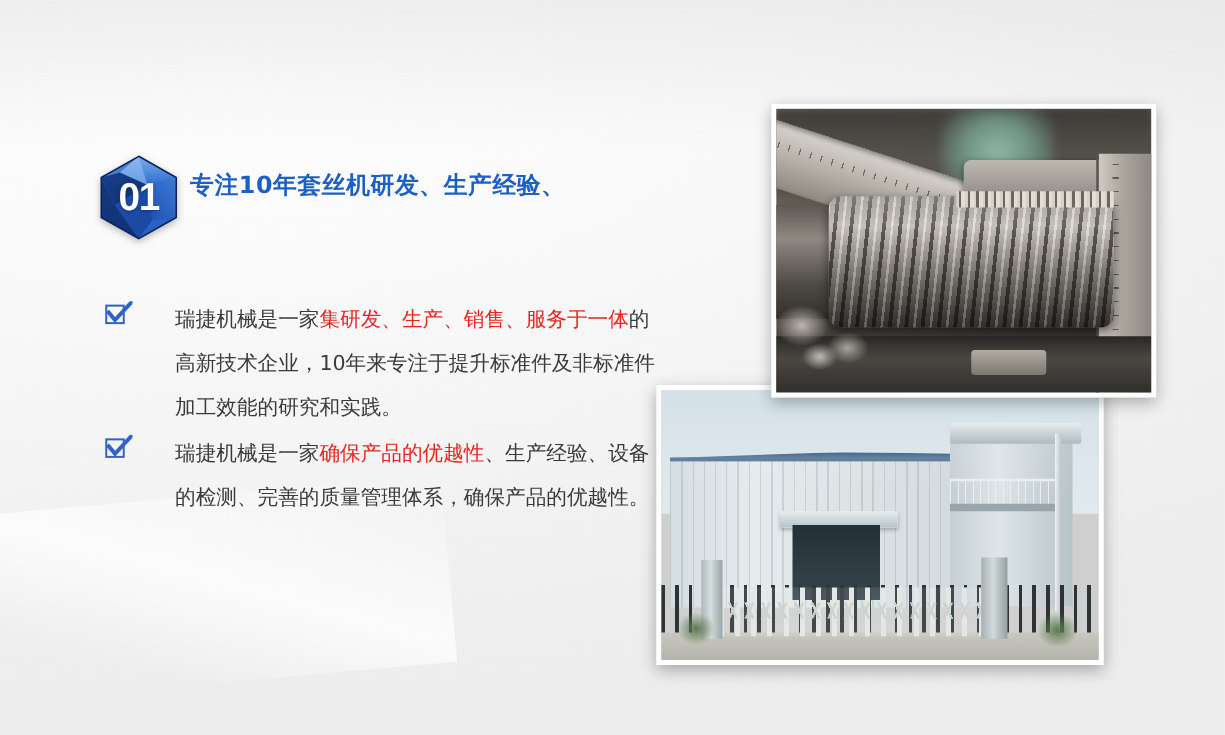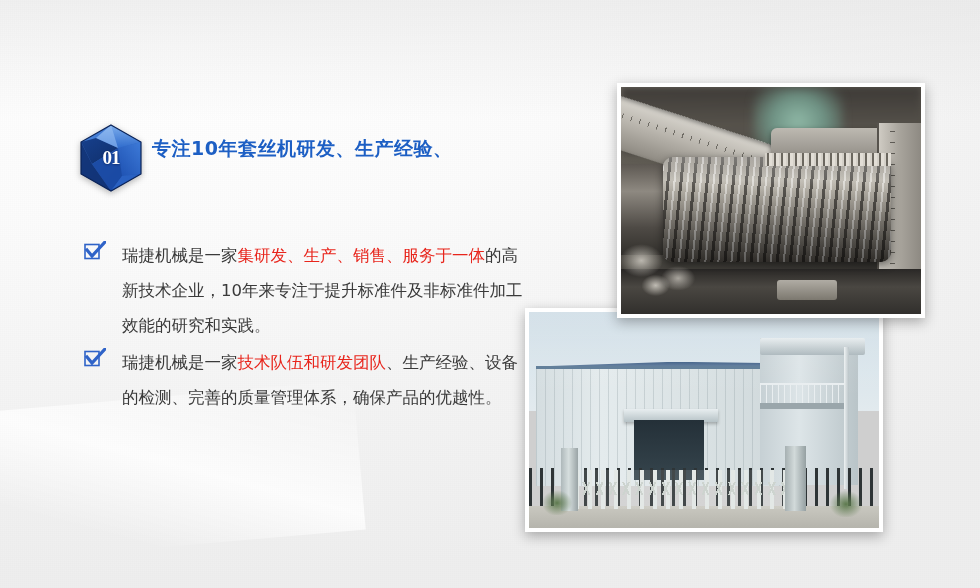--- a/index.html
+++ b/index.html
@@ -37,22 +37,22 @@
   #content{position:absolute;left:0;top:0;width:560px;height:588px;}
 
   #badge{
     position:absolute;left:78px;top:124px;width:66px;height:68px;
   }
   #badge svg{display:block;width:66px;height:68px;
     filter:drop-shadow(0 2px 3px rgba(0,0,0,.28));}
   #badge .num{
     position:absolute;left:0;top:0;width:66px;height:68px;
     display:flex;align-items:center;justify-content:center;
-    color:#ffffff;font-size:19px;font-weight:bold;
-    font-family:Liberation Serif, serif;
+    color:#ffffff;font-size:31px;font-weight:bold;
+    font-family:Liberation Sans, sans-serif;
     letter-spacing:-1px;
     text-shadow:0 1px 2px rgba(10,30,80,.55);
     padding-bottom:2px;
   }
 
   #heading{
     position:absolute;left:152px;top:128px;width:400px;
     color:#1d5fc4;font-weight:bold;font-size:19px;line-height:41px;
     letter-spacing:.5px;
     font-family:"DejaVu Sans","Liberation Sans",sans-serif;
@@ -60,21 +60,21 @@
   #heading .l2{display:block;}
 
   .bullet{position:absolute;left:84px;width:440px;}
   #b1{top:238px;}
   #b2{top:345px;}
   .bullet .mark{
     position:absolute;left:0;top:3px;width:22px;height:20px;
   }
   .bullet .mark svg{display:block;}
   .bullet .txt{
-    margin-left:38px;
+    margin-left:56px;
     color:#3a3a3a;font-size:16.5px;line-height:35px;
     font-family:"DejaVu Sans","Liberation Sans",sans-serif;
   }
   .hl{color:#e8251c;}
 
   
   .photo{
     position:absolute;overflow:hidden;background:#cfcfcf;
     box-shadow:0 4px 12px rgba(0,0,0,.30);
     border:4px solid #ffffff;
@@ -243,21 +243,21 @@
     </div>
 
     <div class="bullet" id="b2">
       <span class="mark">
         <svg width="22" height="20" viewBox="0 0 22 20">
           <rect x="1" y="3.5" width="14" height="14" fill="none" stroke="#2f63c8" stroke-width="1.6"></rect>
           <path d="M3 9 L8 15 L21 1" fill="none" stroke="#2f63c8" stroke-width="3.2" stroke-linecap="square" stroke-linejoin="miter"></path>
         </svg>
       </span>
       <div class="txt">
-        <span>瑞捷机械是一家</span><span class="hl">技术队伍和研发团队</span><span>、生产经验、设备的检测、完善的质量管理体系，确保产品的优越性。</span>
+        <span>瑞捷机械是一家</span><span class="hl">确保产品的优越性</span><span>、生产经验、设备的检测、完善的质量管理体系，确保产品的优越性。</span>
       </div>
     </div>
   </div>
 
   <div class="photo" id="photo-machine">
     <div class="scene">
       <div class="m-bg"></div>
       <div class="m-blur-top"></div>
       <div class="m-green"></div>
       <div class="m-ruler"></div>

